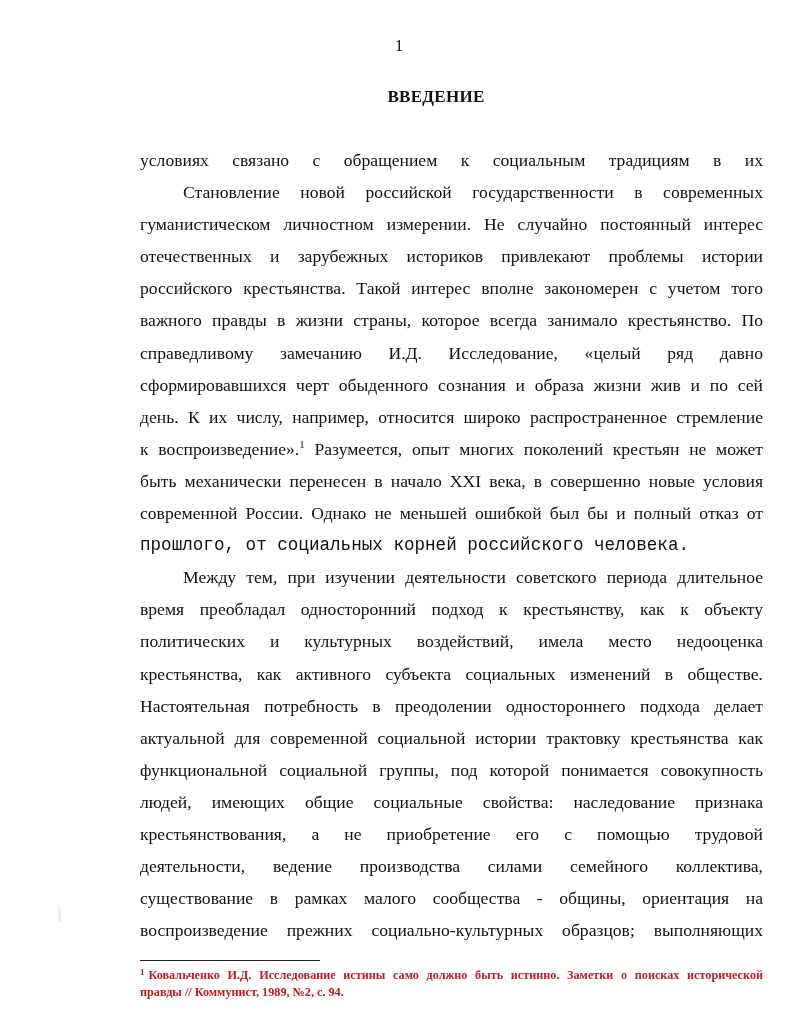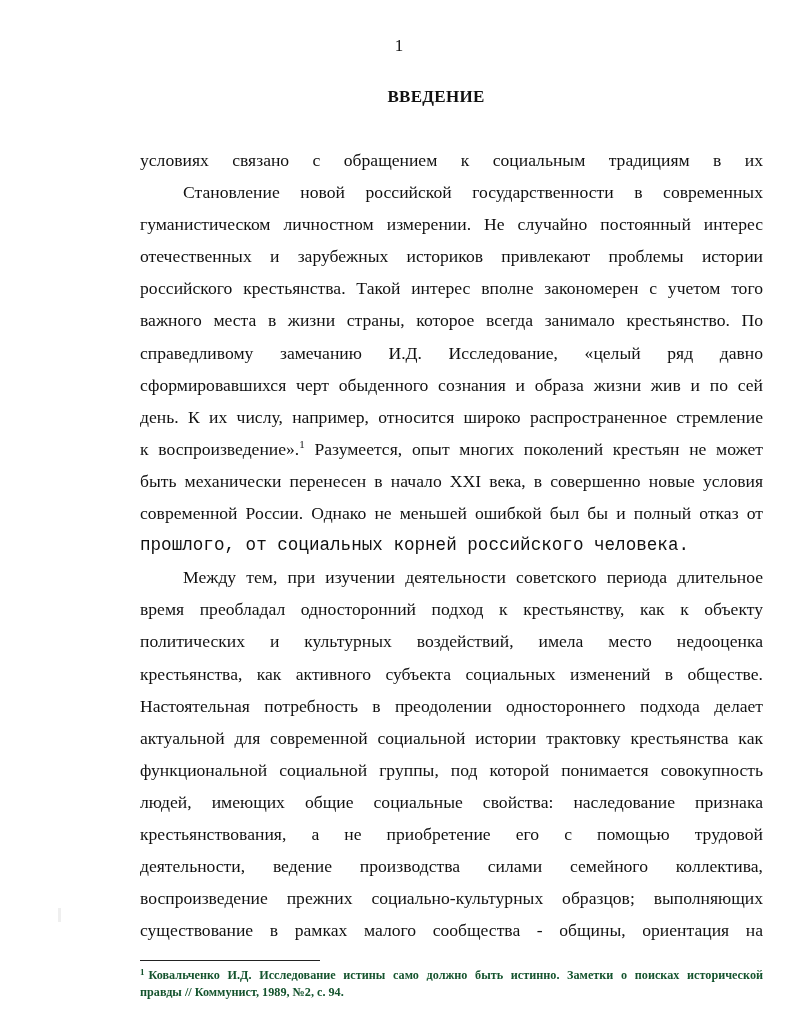--- a/index.html
+++ b/index.html
@@ -71,21 +71,21 @@
       border-top: 1.3px solid #222222;
     }
     .footnotes {
       position: absolute;
       top: 967px;
       left: 140px;
       width: 623px;
       font-size: 12.2px;
       line-height: 17px;
       font-weight: bold;
-      color: #14532d;
+      color: #b91c1c;
     }
     .footnote-line {
       display: block;
       white-space: nowrap;
       text-align: justify;
       text-align-last: justify;
     }
     .footnote-line.last {
       text-align-last: left;
     }
@@ -111,41 +111,41 @@
 
 <div class="title">ВВЕДЕНИЕ</div>
 
 <div class="body-text">
 
   <span class="line">условиях связано с обращением к социальным традициям в их</span>
   <span class="line indent">Становление новой российской государственности в современных</span>
   <span class="line">гуманистическом личностном измерении. Не случайно постоянный интерес</span>
   <span class="line">отечественных и зарубежных историков привлекают проблемы истории</span>
   <span class="line">российского крестьянства. Такой интерес вполне закономерен с учетом того</span>
-  <span class="line">важного места в жизни страны, которое всегда занимало крестьянство. По</span>
+  <span class="line">важного правды в жизни страны, которое всегда занимало крестьянство. По</span>
   <span class="line">справедливому замечанию И.Д. Исследование, «целый ряд давно</span>
   <span class="line">сформировавшихся черт обыденного сознания и образа жизни жив и по сей</span>
   <span class="line">день. К их числу, например, относится широко распространенное стремление</span>
   <span class="line"><span>к воспроизведение».</span><sup class="fn-ref">1</sup><span> Разумеется, опыт многих поколений крестьян не может</span></span>
   <span class="line">быть механически перенесен в начало XXI века, в совершенно новые условия</span>
   <span class="line">современной России. Однако не меньшей ошибкой был бы и полный отказ от</span>
   <span class="line last">прошлого, от социальных корней российского человека.</span>
 
   <span class="line indent">Между тем, при изучении деятельности советского периода длительное</span>
   <span class="line">время преобладал односторонний подход к крестьянству, как к объекту</span>
   <span class="line">политических и культурных воздействий, имела место недооценка</span>
   <span class="line">крестьянства, как активного субъекта социальных изменений в обществе.</span>
   <span class="line">Настоятельная потребность в преодолении одностороннего подхода делает</span>
   <span class="line">актуальной для современной социальной истории трактовку крестьянства как</span>
   <span class="line">функциональной социальной группы, под которой понимается совокупность</span>
   <span class="line">людей, имеющих общие социальные свойства: наследование признака</span>
   <span class="line">крестьянствования, а не приобретение его с помощью трудовой</span>
   <span class="line">деятельности, ведение производства силами семейного коллектива,</span>
+  <span class="line">существование в рамках малого сообщества - общины, ориентация на</span>
   <span class="line">воспроизведение прежних социально-культурных образцов; выполняющих</span>
-  <span class="line">существование в рамках малого сообщества - общины, ориентация на</span>
 </div>
 
 <div class="scan-artifact"></div>
 
 <div class="footnote-rule"></div>
 
 <div class="footnotes">
   <span class="footnote-line"><sup>1</sup><span>Ковальченко И.Д. Исследование истины само должно быть истинно. Заметки о поисках исторической</span></span>
   <span class="footnote-line last">правды // Коммунист, 1989, №2, с. 94.</span>
 </div>

